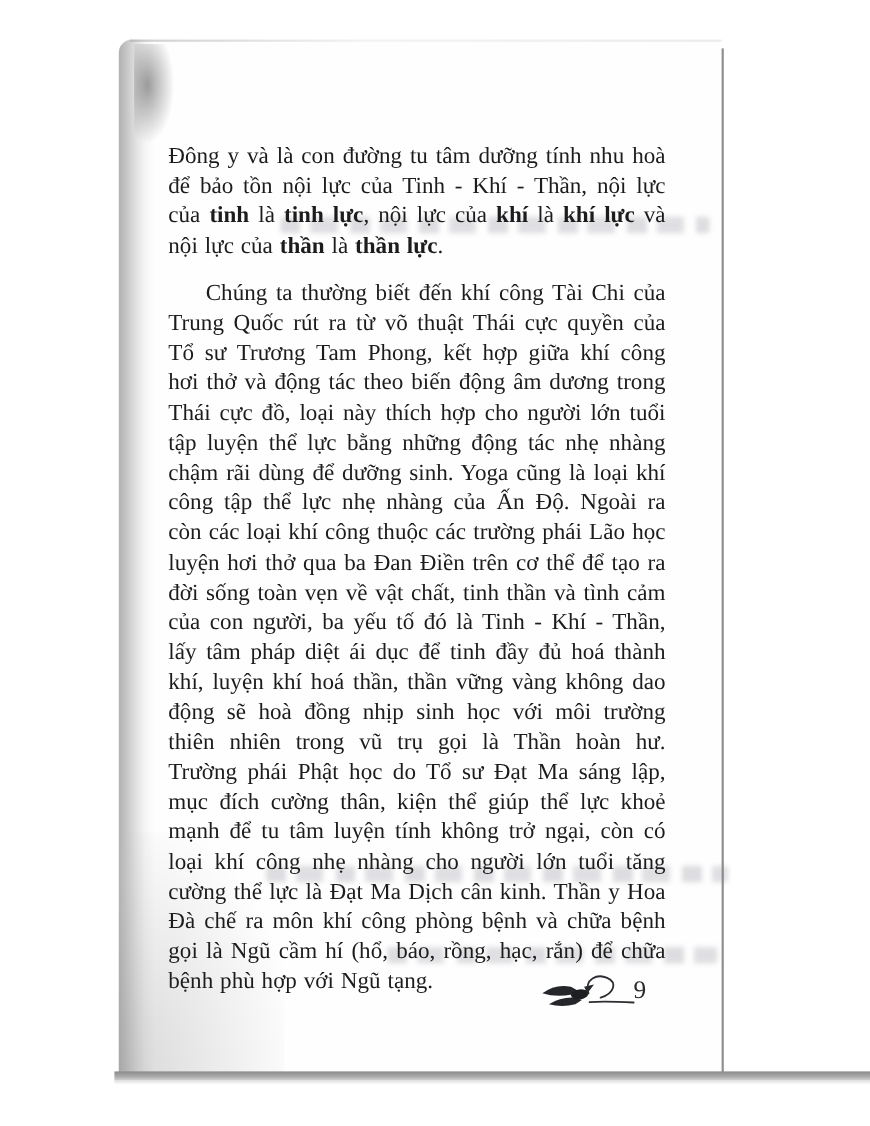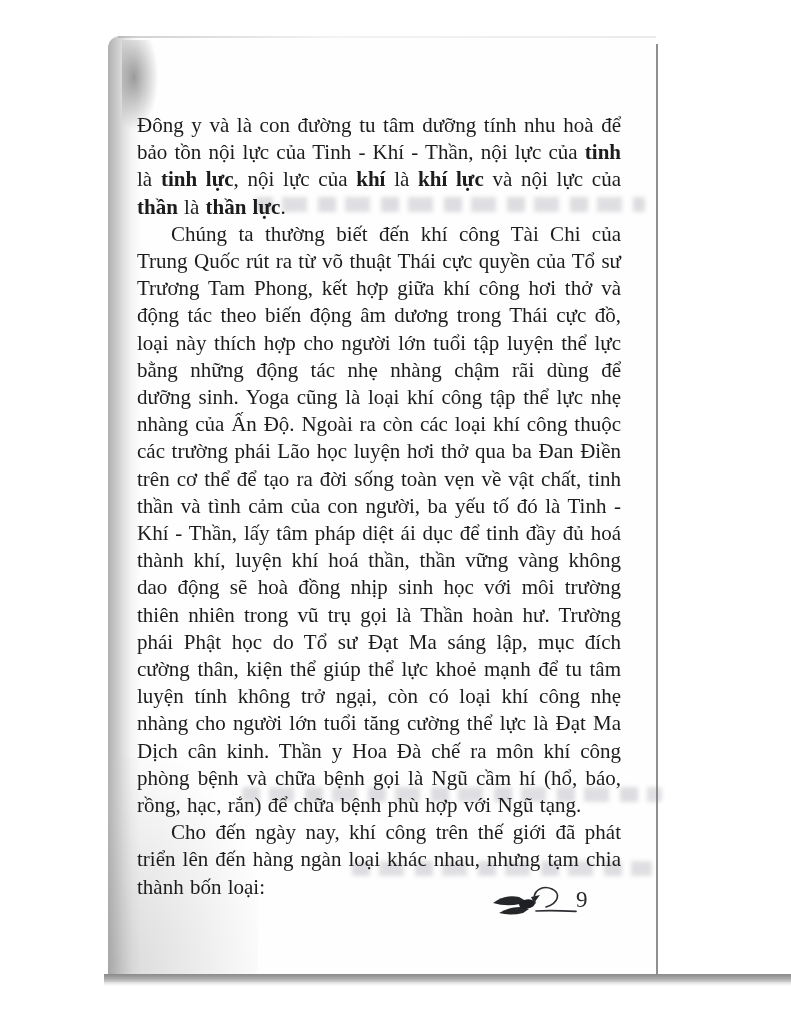--- a/index.html
+++ b/index.html
@@ -39,21 +39,21 @@
   .bottom-band-fade{
     position:absolute;left:104px;top:982px;width:687px;height:4px;
     background:linear-gradient(180deg,#dcdcdc,transparent);
   }
   
   .text-block{
     position:absolute;left:29px;top:76px;width:484px;
     font-size:21px;line-height:27.2px;color:#1c1c1c;
     text-align:justify;word-spacing:1px;
   }
-  .text-block p{margin:0;}
+  .text-block p{margin:16px;}
   .text-block p.indent{text-indent:34px;}
   .text-block b{font-weight:bold;}
   
   .smudge{
     position:absolute;height:15px;border-radius:3px;opacity:.5;filter:blur(2.2px);
     background:repeating-linear-gradient(90deg,
       rgba(135,135,148,.55) 0 18px, rgba(135,135,148,0) 18px 27px,
       rgba(120,120,135,.45) 27px 52px, rgba(120,120,135,0) 52px 63px);
   }
   .smudge-1{left:147px;top:161px;width:390px;}
@@ -77,21 +77,20 @@
     <div class="page-top-edge"></div>
     <div class="page-right-edge"></div>
 
     <div class="smudge smudge-1"></div>
     <div class="smudge smudge-2"></div>
     <div class="smudge smudge-3"></div>
 
     <div class="text-block" id="text-block">
         <p><span>Đông y và là con đường tu tâm dưỡng tính nhu hoà để bảo tồn nội lực của Tinh - Khí - Thần, nội lực của </span><b>tinh</b><span> là </span><b>tinh lực</b><span>, nội lực của </span><b>khí</b><span> là </span><b>khí lực</b><span> và nội lực của </span><b>thần</b><span> là </span><b>thần lực</b><span>.</span></p>
         <p class="indent"><span>Chúng ta thường biết đến khí công Tài Chi của Trung Quốc rút ra từ võ thuật Thái cực quyền của Tổ sư Trương Tam Phong, kết hợp giữa khí công hơi thở và động tác theo biến động âm dương trong Thái cực đồ, loại này thích hợp cho người lớn tuổi tập luyện thể lực bằng những động tác nhẹ nhàng chậm rãi dùng để dưỡng sinh. Yoga cũng là loại khí công tập thể lực nhẹ nhàng của Ấn Độ. Ngoài ra còn các loại khí công thuộc các trường phái Lão học luyện hơi thở qua ba Đan Điền trên cơ thể để tạo ra đời sống toàn vẹn về vật chất, tinh thần và tình cảm của con người, ba yếu tố đó là Tinh - Khí - Thần, lấy tâm pháp diệt ái dục để tinh đầy đủ hoá thành khí, luyện khí hoá thần, thần vững vàng không dao động sẽ hoà đồng nhịp sinh học với môi trường thiên nhiên trong vũ trụ gọi là Thần hoàn hư. Trường phái Phật học do Tổ sư Đạt Ma sáng lập, mục đích cường thân, kiện thể giúp thể lực khoẻ mạnh để tu tâm luyện tính không trở ngại, còn có loại khí công nhẹ nhàng cho người lớn tuổi tăng cường thể lực là Đạt Ma Dịch cân kinh. Thần y Hoa Đà chế ra môn khí công phòng bệnh và chữa bệnh gọi là Ngũ cầm hí (hổ, báo, rồng, hạc, rắn) để chữa bệnh phù hợp với Ngũ tạng.</span></p>
-        <p class="indent"><span>Cho đến ngày nay, khí công trên thế giới đã phát triển lên đến hàng ngàn loại khác nhau, nhưng tạm chia thành bốn loại:</span></p>
       </div>
 
     <svg class="ornament" viewBox="0 0 90 36" xmlns="http://www.w3.org/2000/svg" aria-hidden="true">
 
       <path d="M3 19 Q15 10 29 13 L36 17 L30 20 Q16 23 3 19 Z" fill="#24262a"></path>
 
       <path d="M9 29 Q20 22 33 23 L39 25 L33 29 Q21 32 9 29 Z" fill="#24262a"></path>
 
       <ellipse cx="37" cy="20" rx="8" ry="4.6" fill="#1d1f23" transform="rotate(-8 37 20)"></ellipse>
 

